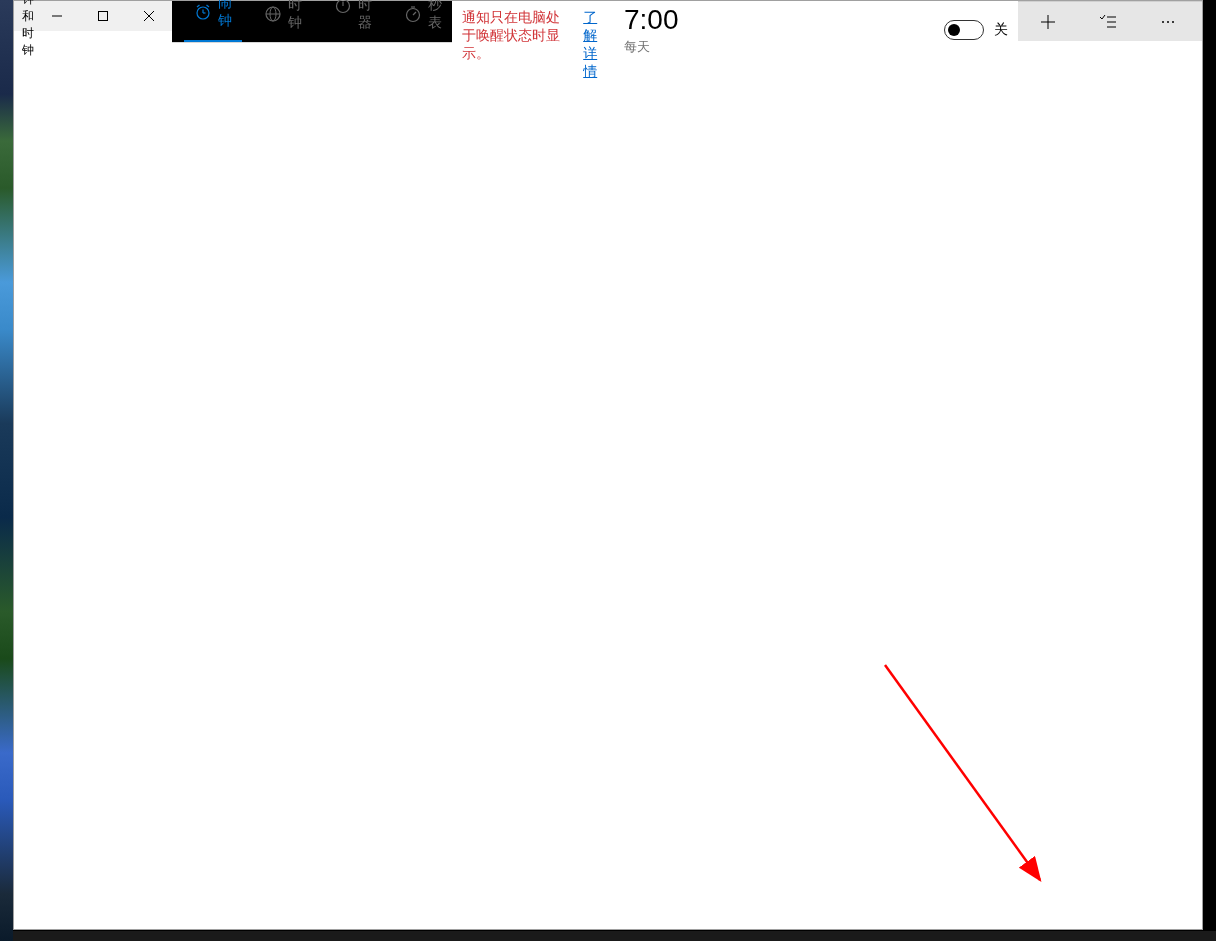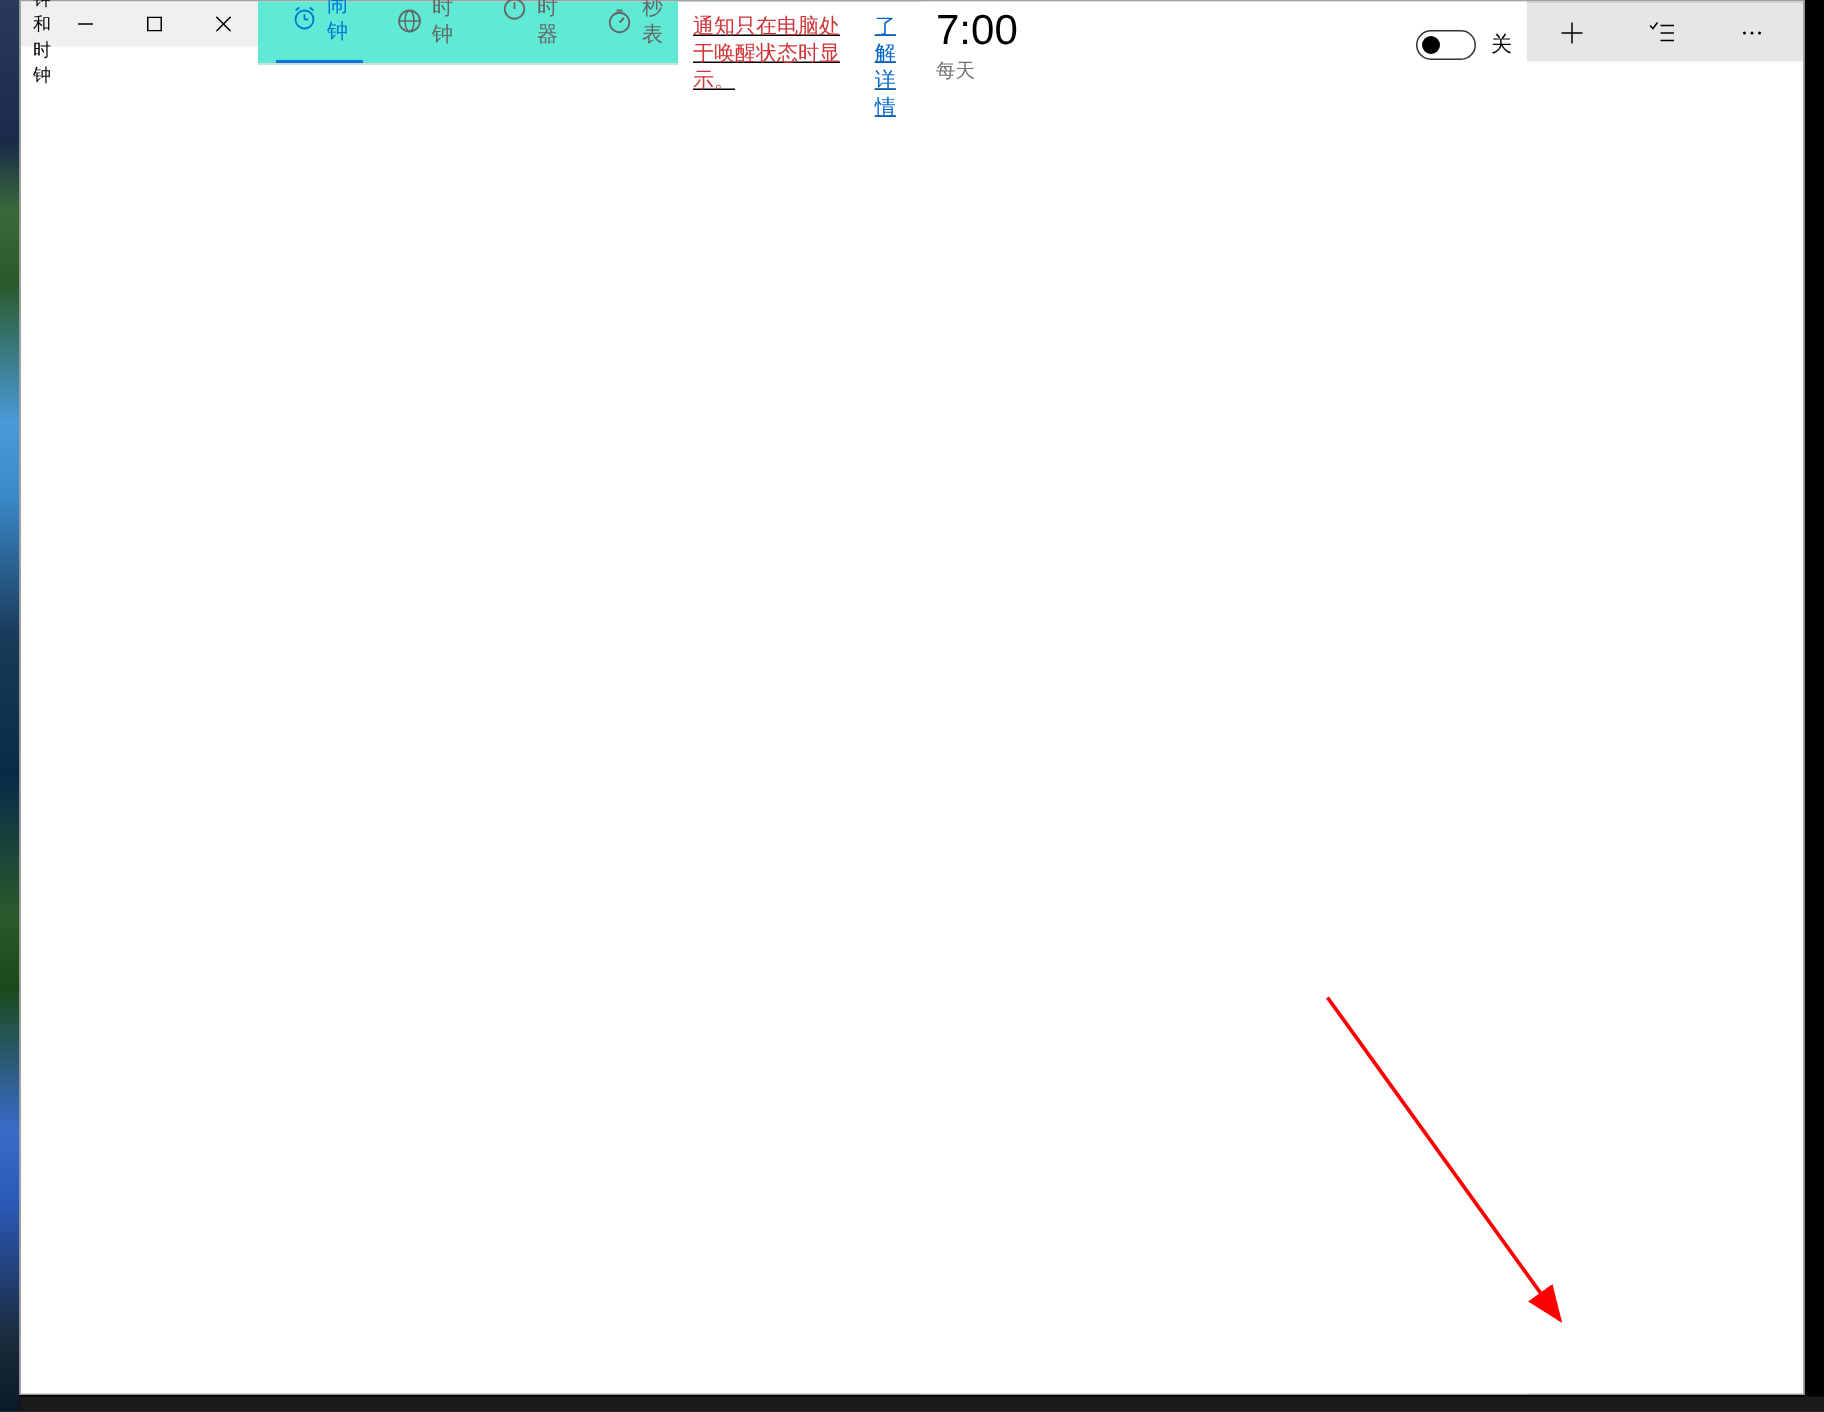--- a/index.html
+++ b/index.html
@@ -50,21 +50,21 @@
     display: flex;
     align-items: center;
     justify-content: center;
     font-size: 12px;
     color: #000;
   }
   .titlebar-btn svg { width: 10px; height: 10px; }
   
   .tabbar {
     height: 42px;
-    background: #5eead4;
+    background: #000000;
     border-bottom: 1px solid #d8d8d8;
     display: flex;
     align-items: flex-end;
     padding-left: 12px;
     gap: 12px;
   }
   .tab {
     display: flex;
     align-items: center;
     gap: 6px;
@@ -77,21 +77,20 @@
     color: #0078d4;
     border-bottom: 2px solid #0078d4;
   }
   .tab-icon { width: 18px; height: 18px; display: flex; align-items: center; justify-content: center; }
   
   .notice-bar {
     padding: 8px 10px;
     font-size: 14px;
     display: flex;
     gap: 4px;
-    text-decoration: underline;
   }
   .notice-text { color: #d13438; }
   .notice-link { color: #0066cc; text-decoration: underline; cursor: pointer; text-align: center; }
   
   .content {
     flex: 1;
     background: #fff;
     position: relative;
   }
   

